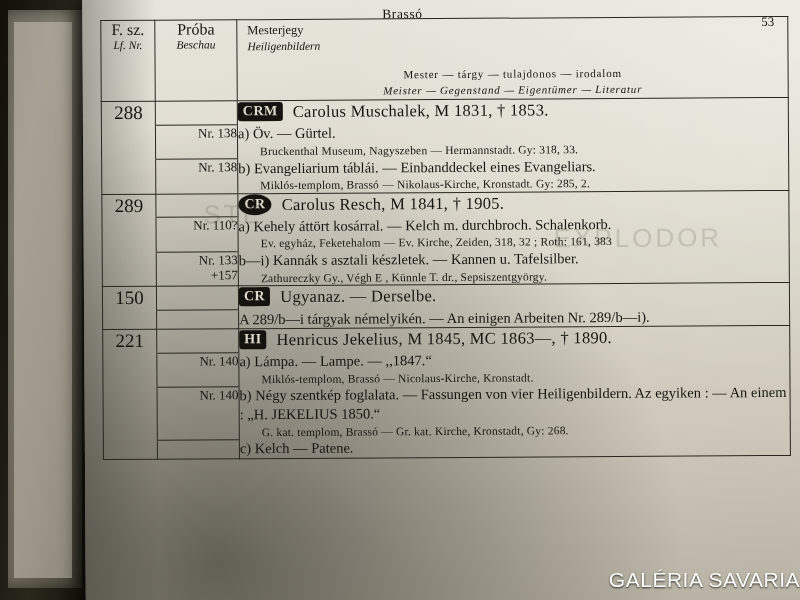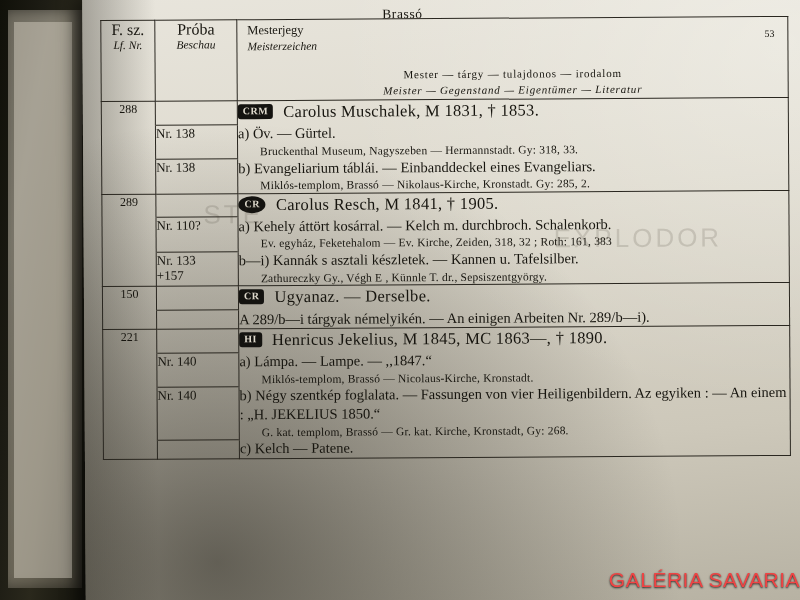--- a/index.html
+++ b/index.html
@@ -79,22 +79,22 @@
   }
 
   .running-head {
     position: absolute;
     left: 300px; top: 12px;
     font-size: 13.5px;
     letter-spacing: .6px;
   }
   .folio {
     position: absolute;
-    right: 38px; top: 36px;
-    font-size: 10px;
+    right: 38px; top: 22px;
+    font-size: 13px;
   }
 
   table.reg {
     position: absolute;
     left: 18px;
     top: 24px;
     width: 688px;
     border-collapse: collapse;
     font-size: 13px;
   }
@@ -119,25 +119,25 @@
     font-size: 11px;
     letter-spacing: .8px;
     text-align: center;
     padding-top: 14px;
     line-height: 1.45;
   }
   .hdr-desc .de { font-style: italic; }
 
   .num {
     text-align: center;
-    font-size: 12px;
+    font-size: 19px;
     padding: 6px 0 0 0;
   }
   .probe {
-    text-align: left;
+    text-align: right;
     font-size: 13px;
     padding: 6px 0 0 0;
     line-height: 1.2;
   }
   .cell {
     padding: 5px 8px 4px 10px;
     line-height: 1.28;
   }
   .maker-line {
     font-size: 16px;
@@ -145,21 +145,21 @@
     align-items: center;
     gap: 10px;
     padding-bottom: 2px;
   }
   .punch {
     display: inline-block;
     background: #141310;
     color: #ded9cc;
     font-family: "Liberation Serif", serif;
     font-weight: bold;
-    font-size: 10px;
+    font-size: 14px;
     letter-spacing: .5px;
     padding: 2px 5px 3px 5px;
     border-radius: 3px;
     line-height: 1;
   }
   .punch.round { border-radius: 50%; padding: 3px 6px 4px 6px; }
   .maker-name { font-size: 16.5px; letter-spacing: .3px; }
   .entry { font-size: 14.5px; }
   .sub {
     font-size: 11.5px;
@@ -179,21 +179,21 @@
     font-family: "Liberation Sans", sans-serif;
   }
 
   
   .wm {
     position: absolute;
     right: 0; bottom: 8px;
     z-index: 9;
     text-align: center;
     font-family: "Liberation Sans", sans-serif;
-    color: #ef4444;
+    color: #ffffff;
     text-shadow: 0 1px 2px rgba(0,0,0,.8);
   }
   .wm .big { font-size: 21px; letter-spacing: .5px; }
   .wm .small { font-size: 12.5px; letter-spacing: 2.2px; margin-top: 1px; }
 </style>
 </head>
 <body>
 
 <div id="page">
 
@@ -224,21 +224,21 @@
             <div class="l1">F. sz.</div>
             <div class="l2">Lf. Nr.</div>
           </td>
           <td>
             <div class="l1">Próba</div>
             <div class="l2">Beschau</div>
           </td>
           <td>
             <div style="padding:3px 0 0 10px; text-align:left;" class="hdr-mark">
               <div>Mesterjegy</div>
-              <div><i>Meisterzeichen</i></div>
+              <div><i>Heiligenbildern</i></div>
             </div>
             <div class="hdr-desc">
               <div>Mester — tárgy — tulajdonos — irodalom</div>
               <div class="de">Meister — Gegenstand — Eigentümer — Literatur</div>
             </div>
           </td>
         </tr>
 
         <tr>
           <td class="num no-bottom" rowspan="1">288</td>

